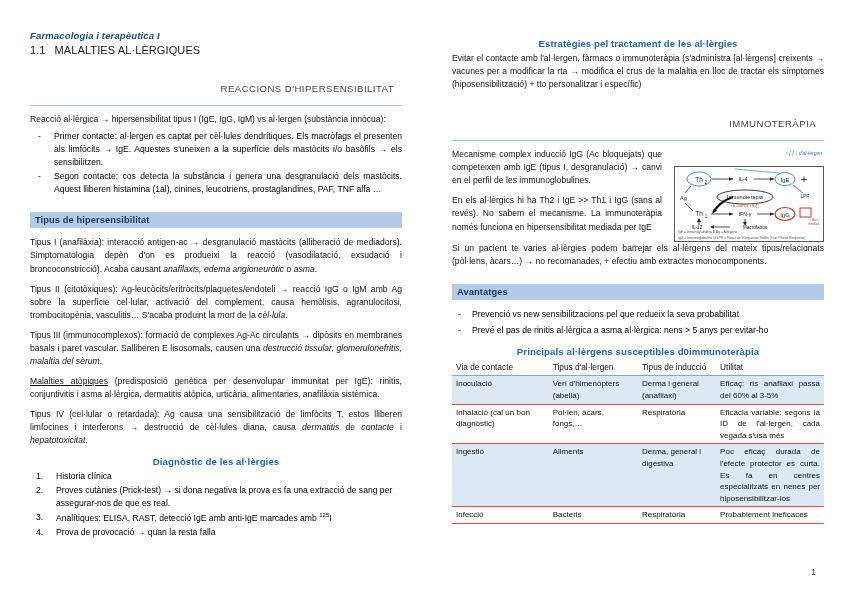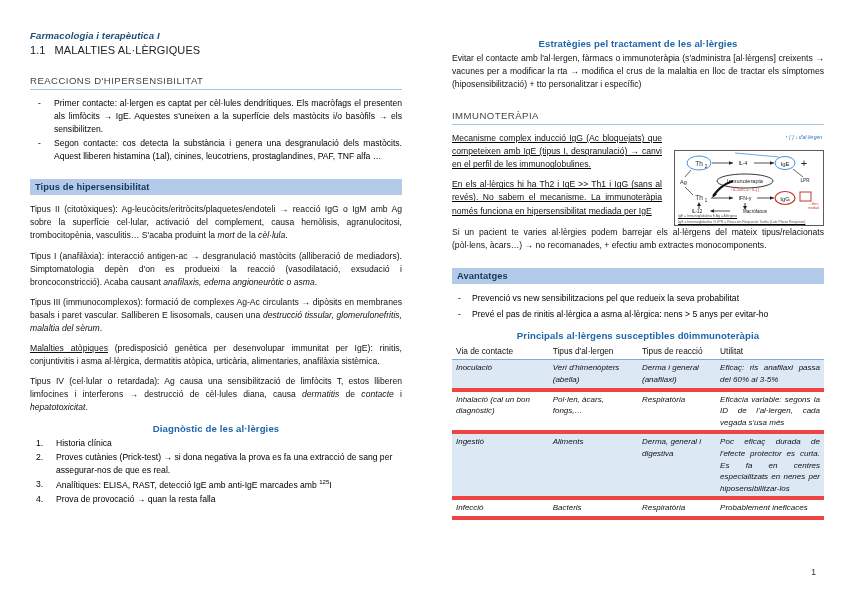--- a/index.html
+++ b/index.html
@@ -41,25 +41,25 @@
   .doc-title {
     font-size: 11px;
     color: #222222;
     margin: 0 0 0 0;
     letter-spacing: 0.1px;
   }
   .doc-title .num { margin-right: 9px; }
 
   
   .section-head {
-    text-align: left;
+    text-align: right;
     font-size: 9.6px;
     color: #444444;
     letter-spacing: 0.45px;
-    margin: 0;
+    margin: 8px;
     padding-bottom: 3px;
   }
   .section-rule {
     border: none;
     border-top: 1px solid #a6c3e0;
     margin: 0 0 7px 0;
     height: 0;
   }
 
   
@@ -141,21 +141,20 @@
     left: 6px;
     top: 0;
   }
   sup.iso { font-size: 6px; vertical-align: super; }
 
   
   .immuno-wrap {
     display: flex;
     gap: 12px;
     align-items: flex-start;
-    text-decoration: underline;
   }
   .immuno-text { flex: 1 1 auto; }
   .immuno-text p.body { text-align: justify; }
 
   .figure {
     flex: 0 0 150px;
     width: 150px;
     position: relative;
     margin-top: 2px;
   }
@@ -198,23 +197,22 @@
     font-size: 8.3px;
     padding: 2px 4px 3px 4px;
     border-bottom: 1.3px solid #7fa8d4;
     vertical-align: bottom;
     color: #111;
   }
   table.alg td {
     padding: 2px 4px 2px 4px;
     vertical-align: top;
     line-height: 1.45;
-    border-bottom: 4px solid #ef4444;
+    border-bottom: 1px solid #ef4444;
     color: #111;
-    font-style: italic;
   }
   table.alg tbody tr:nth-child(odd) td { background: #dce8f4; }
   table.alg tbody tr:nth-child(even) td { background: #ffffff; }
   table.alg td.justify { text-align: justify; }
   table.alg col.c1 { width: 26%; }
   table.alg col.c2 { width: 24%; }
   table.alg col.c3 { width: 21%; }
   table.alg col.c4 { width: 29%; }
 
   
@@ -236,31 +234,32 @@
     <div class="doc-subject">Farmacologia i terapèutica I</div>
     <div class="doc-title">
       <span class="num">1.1</span><span>MALALTIES AL·LÈRGIQUES</span>
     </div>
 
     <div style="height:19px"></div>
 
     <div class="section-head">REACCIONS D'HIPERSENSIBILITAT</div>
     <hr class="section-rule">
 
+    <p class="body tight">Reacció al·lèrgica → hipersensibilitat tipus I (IgE, IgG, IgM) vs al·lergen (substància innòcua):</p>
 
     <ul class="dash">
       <li>Primer contacte: al·lergen es captat per cèl·lules dendrítiques. Els macròfags el presenten als limfòcits → IgE. Aquestes s'uneixen a la superfície dels mastòcits i/o basòfils → els sensibilitzen.</li>
       <li>Segon contacte: cos detecta la substància i genera una desgranulació dels mastòcits. Aquest lliberen histamina (1al), cinines, leucotriens, prostaglandines, PAF, TNF alfa …</li>
     </ul>
 
     <div class="bar-head">Tipus de hipersensibilitat</div>
 
+    <p class="body"><span>Tipus I (anafilàxia): interacció antigen-ac → desgranulació mastòcits (alliberació de mediadors). Simptomatologia depèn d'on es produeixi la reacció (vasodilatació, exsudació i broncoconstricció). Acaba causant </span><span class="it">anafilaxis, edema angioneuròtic o asma</span><span>.</span></p>
+
     <p class="body"><span>Tipus II (citotòxiques): Ag-leucòcits/eritròcits/plaquetes/endoteli → reacció IgG o IgM amb Ag sobre la superfície cel·lular, activació del complement, causa hemòlisis, agranulocitosi, trombocitopènia, vasculitis… S'acaba produint la </span><span class="it">mort</span><span> de la </span><span class="it">cèl·lula</span><span>.</span></p>
-
-    <p class="body"><span>Tipus I (anafilàxia): interacció antigen-ac → desgranulació mastòcits (alliberació de mediadors). Simptomatologia depèn d'on es produeixi la reacció (vasodilatació, exsudació i broncoconstricció). Acaba causant </span><span class="it">anafilaxis, edema angioneuròtic o asma</span><span>.</span></p>
 
     <p class="body"><span>Tipus III (immunocomplexos): formació de complexes Ag-Ac circulants → dipòsits en membranes basals i paret vascular. Salliberen E lisosomals, causen una </span><span class="it">destrucció tissular, glomerulonefritis, malaltia del sèrum</span><span>.</span></p>
 
     <p class="body"><span class="un">Malalties atòpiques</span><span> (predisposició genètica per desenvolupar immunitat per IgE): rinitis, conjuntivitis i asma al·lèrgica, dermatitis atòpica, urticària, alimentaries, anafilàxia sistèmica.</span></p>
 
     <p class="body"><span>Tipus IV (cel·lular o retardada): Ag causa una sensibilització de limfòcits T, estos lliberen limfocines i interferons → destrucció de cèl·lules diana, causa </span><span class="it">dermatitis</span><span> de </span><span class="it">contacte</span><span> i </span><span class="it">hepatotoxicitat</span><span>.</span></p>
 
 
     <div class="blue-head">Diagnòstic de les al·lèrgies</div>
 
@@ -374,21 +373,21 @@
       <colgroup>
           <col class="c1">
           <col class="c2">
           <col class="c3">
           <col class="c4">
         </colgroup>
       <thead>
         <tr>
           <th>Via de contacte</th>
           <th>Tipus d'al·lergen</th>
-          <th>Tipus de reacció</th>
+          <th>Tipus de inducció</th>
           <th>Utilitat</th>
         </tr>
       </thead>
       <tbody>
         <tr>
           <td>Inoculació</td>
           <td>Verí d'himenòpters (abella)</td>
           <td>Derma i general (anafilaxi)</td>
           <td class="justify">Eficaç: ris anafilaxi passa del 60% al 3-5%</td>
         </tr>

